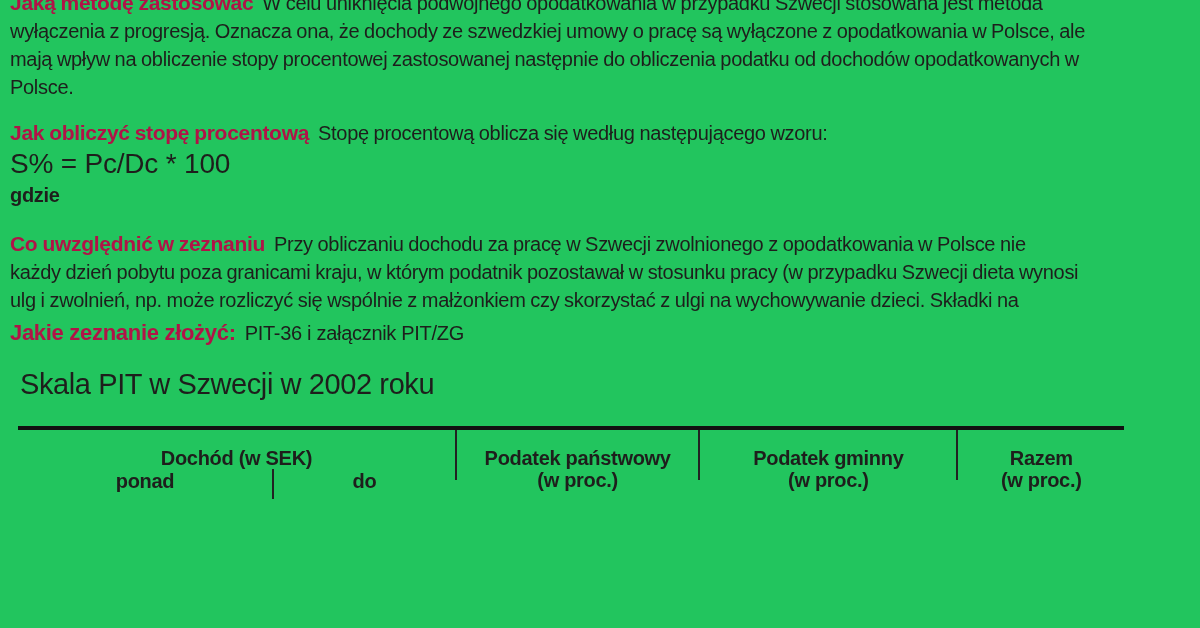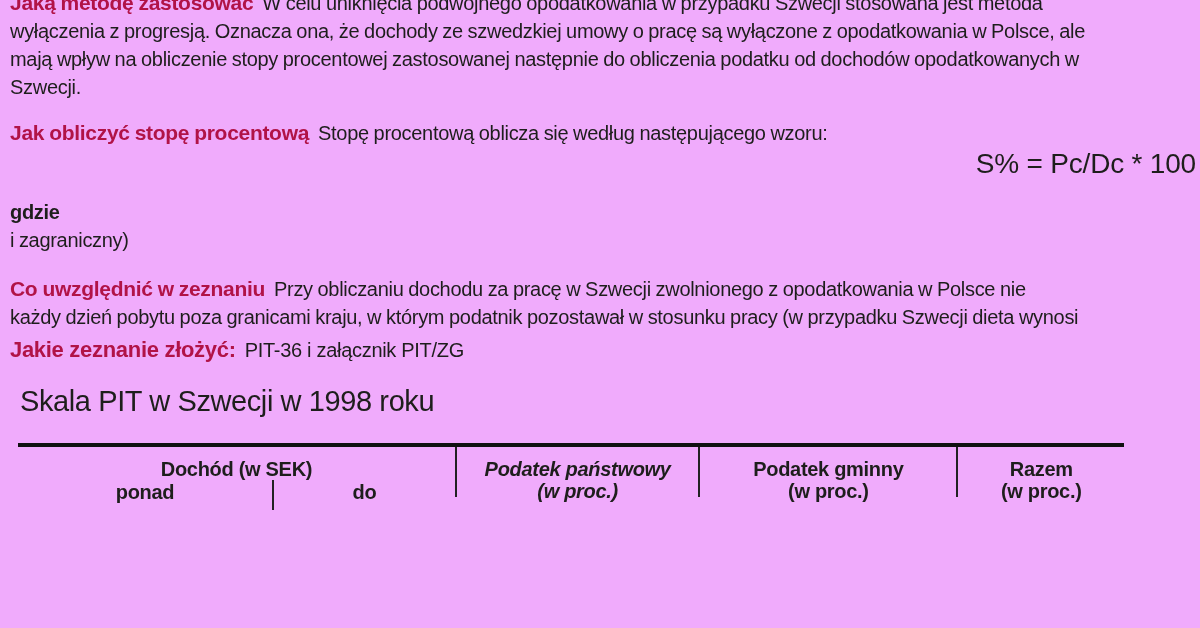--- a/index.html
+++ b/index.html
@@ -1,21 +1,21 @@
 <!DOCTYPE html>
 <html><head>
 <meta charset="utf-8">
 <style>
   html, body { margin: 0; padding: 0; background: #ffffff; }
   .page {
     position: relative;
     width: 1200px;
     height: 628px;
     overflow: hidden;
-    background: #f0abfc;
+    background: #22c55e;
     color: #1e1e1c;
     font-family: "Liberation Sans", sans-serif;
   }
   .content {
     position: absolute;
     left: 10px;
     top: -11px;
     right: 4px;
   }
   .line {
@@ -31,23 +31,22 @@
     font-size: 21px;
     margin-right: 9px;
   }
   .h-gap { margin-top: 18px; }
   .p-gap { margin-top: 21px; }
   .formula {
     font-size: 28px;
     line-height: 34px;
     letter-spacing: -0.2px;
     white-space: nowrap;
-    text-align: right;
   }
-  .bold { font-weight: 700; margin-top: 17px; }
+  .bold { font-weight: 700; }
   .kv {
     font-size: 20px;
     line-height: 30px;
     white-space: nowrap;
     letter-spacing: -0.3px;
   }
   .kv .lead { font-size: 22px; }
   .kv-first { margin-top: 4px; }
   .table-title {
     margin-top: 16px;
@@ -66,26 +65,26 @@
     border-top: 4px solid #111111;
     box-sizing: border-box;
     display: flex;
     font-weight: 700;
     font-size: 20px;
     letter-spacing: -0.3px;
   }
   .cell {
     box-sizing: border-box;
     text-align: center;
-    padding-top: 11px;
+    padding-top: 17px;
     line-height: 22px;
   }
   .cell.bdr { border-left: 2px solid #222222; }
   .cell-income { width: 437px; }
-  .cell-state  { width: 260px; font-style: italic; }
+  .cell-state  { width: 260px; }
   .cell-muni   { width: 276px; }
   .cell-total  { width: 179px; }
   .income-cols {
     display: flex;
     height: 30px;
   }
   .income-cols .sub {
     box-sizing: border-box;
     text-align: center;
     line-height: 24px;
@@ -97,40 +96,40 @@
 <body>
 
 <div class="page">
   <div class="content">
 
     <div class="line">
       <span class="lead">Jaką metodę zastosować</span><span>W celu uniknięcia podwójnego opodatkowania w przypadku Szwecji stosowana jest metoda</span>
     </div>
     <div class="line">wyłączenia z progresją. Oznacza ona, że dochody ze szwedzkiej umowy o pracę są wyłączone z opodatkowania w Polsce, ale</div>
     <div class="line">mają wpływ na obliczenie stopy procentowej zastosowanej następnie do obliczenia podatku od dochodów opodatkowanych w</div>
-    <div class="line">Szwecji.</div>
+    <div class="line">Polsce.</div>
 
     <div class="line h-gap">
       <span class="lead">Jak obliczyć stopę procentową</span><span>Stopę procentową oblicza się według następującego wzoru:</span>
     </div>
     <div class="formula">S% = Pc/Dc * 100</div>
     <div class="line bold">gdzie</div>
-    <div class="line">i zagraniczny)</div>
 
     <div class="line p-gap">
       <span class="lead">Co uwzględnić w zeznaniu</span><span>Przy obliczaniu dochodu za pracę w Szwecji zwolnionego z opodatkowania w Polsce nie</span>
     </div>
     <div class="line">każdy dzień pobytu poza granicami kraju, w którym podatnik pozostawał w stosunku pracy (w przypadku Szwecji dieta wynosi</div>
+    <div class="line">ulg i zwolnień, np. może rozliczyć się wspólnie z małżonkiem czy skorzystać z ulgi na wychowywanie dzieci. Składki na</div>
 
     <div class="kv kv-first">
       <span class="lead">Jakie zeznanie złożyć:</span><span>PIT-36 i załącznik PIT/ZG</span>
     </div>
 
 
-    <div class="table-title">Skala PIT w Szwecji w 1998 roku</div>
+    <div class="table-title">Skala PIT w Szwecji w 2002 roku</div>
 
     <div class="tbl">
       <div class="cell cell-income">
         <div>Dochód (w SEK)</div>
         <div class="income-cols">
           <div class="sub sub-ponad">ponad</div>
           <div class="sub sub-do">do</div>
         </div>
       </div>
       <div class="cell cell-state bdr">

